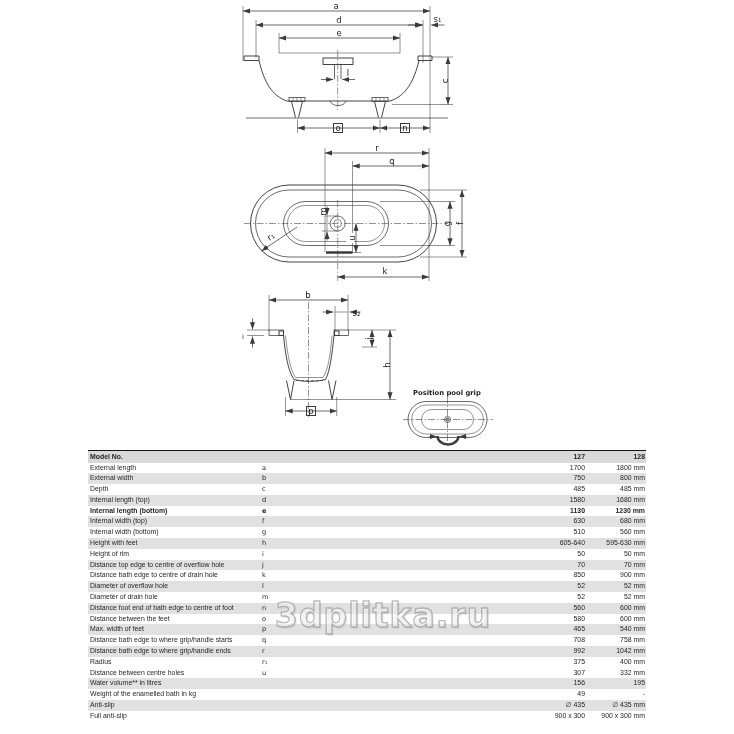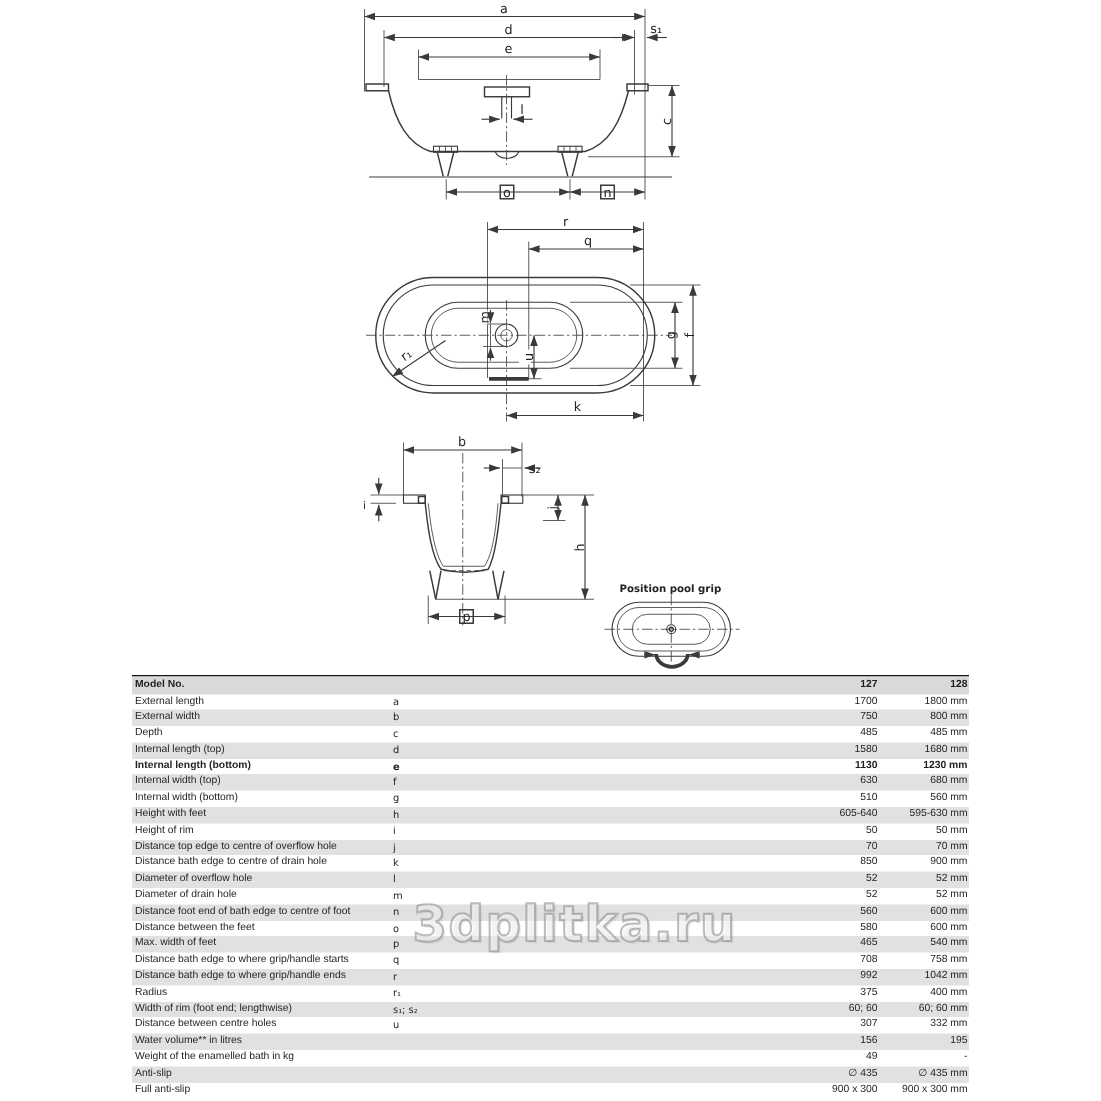--- a/index.html
+++ b/index.html
@@ -348,26 +348,20 @@
           <span class="c-sym">r</span>
           <span class="c-127">992</span>
           <span class="c-128">1042 mm</span>
         </div>
         <div class="trow">
           <span class="c-label">Radius</span>
           <span class="c-sym">r₁</span>
           <span class="c-127">375</span>
           <span class="c-128">400 mm</span>
         </div>
-        <div class="trow gray">
-          <span class="c-label">Width of rim (foot end; lengthwise)</span>
-          <span class="c-sym">s₁; s₂</span>
-          <span class="c-127">60; 60</span>
-          <span class="c-128">60; 60 mm</span>
-        </div>
         <div class="trow">
           <span class="c-label">Distance between centre holes</span>
           <span class="c-sym">u</span>
           <span class="c-127">307</span>
           <span class="c-128">332 mm</span>
         </div>
         <div class="trow gray">
           <span class="c-label">Water volume** in litres</span>
           <span class="c-sym"></span>
           <span class="c-127">156</span>

